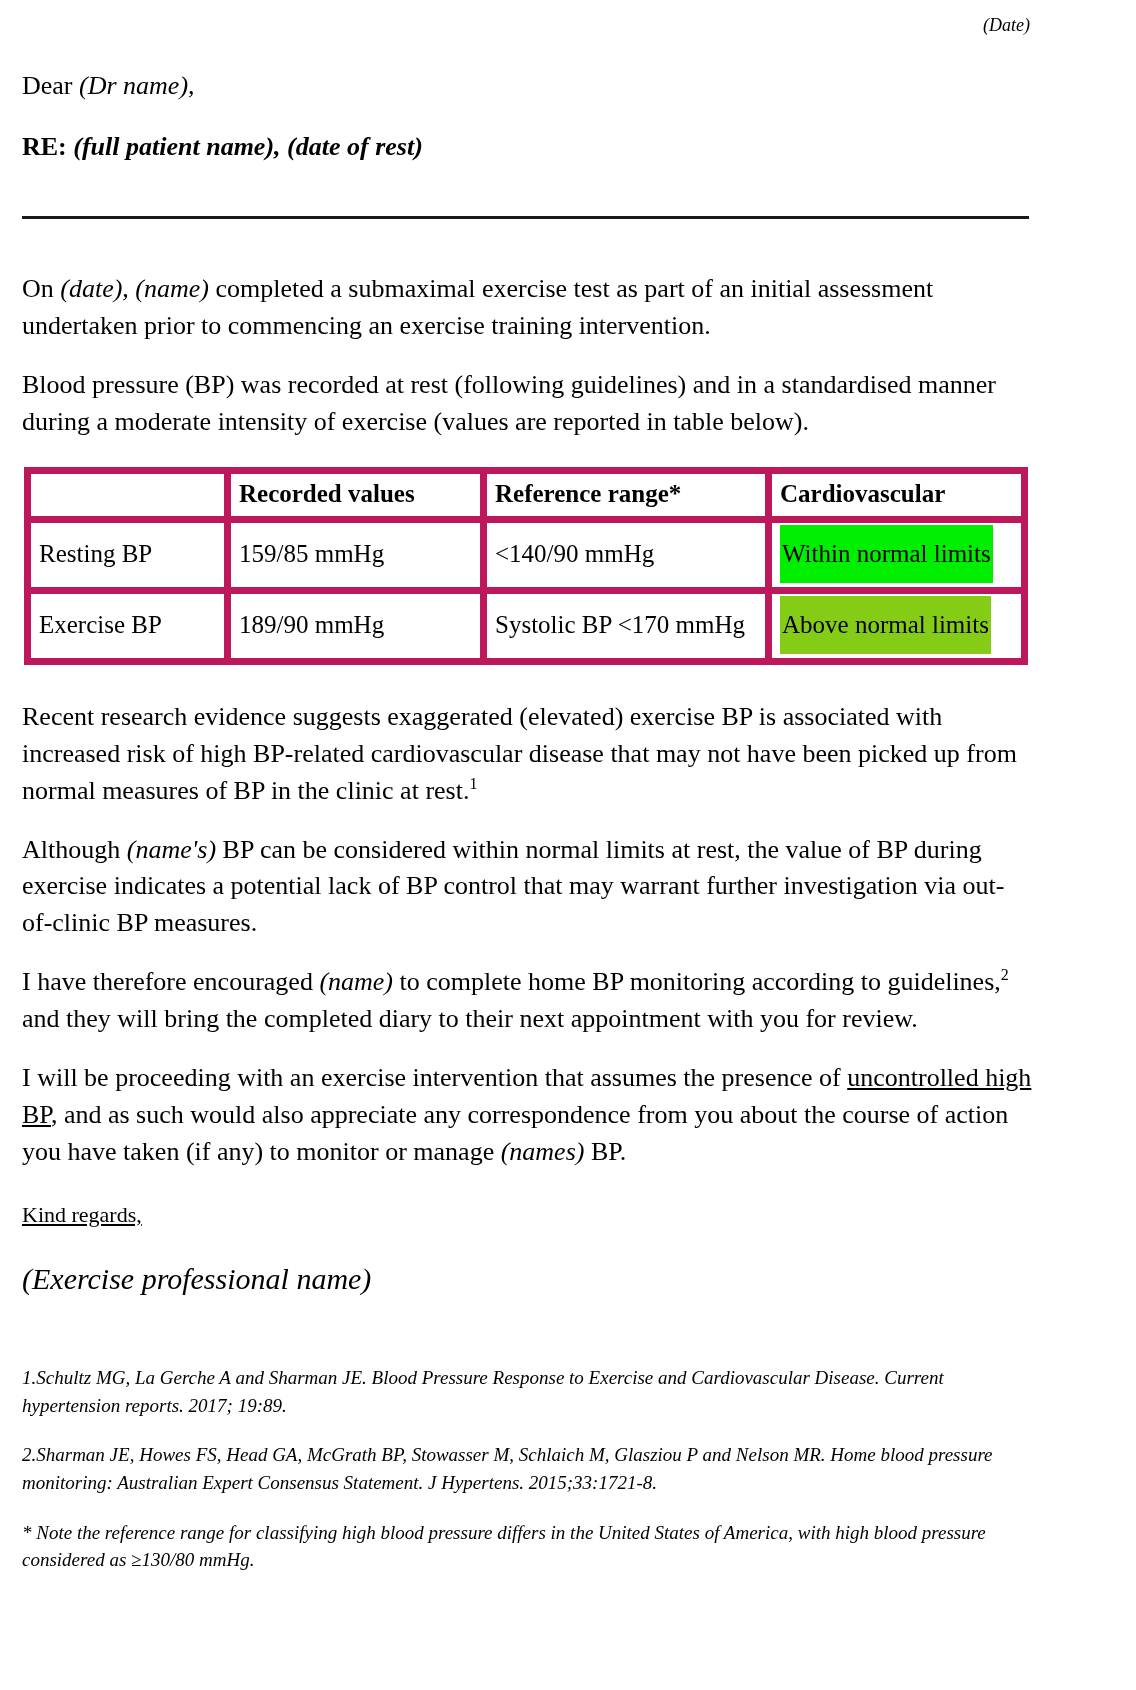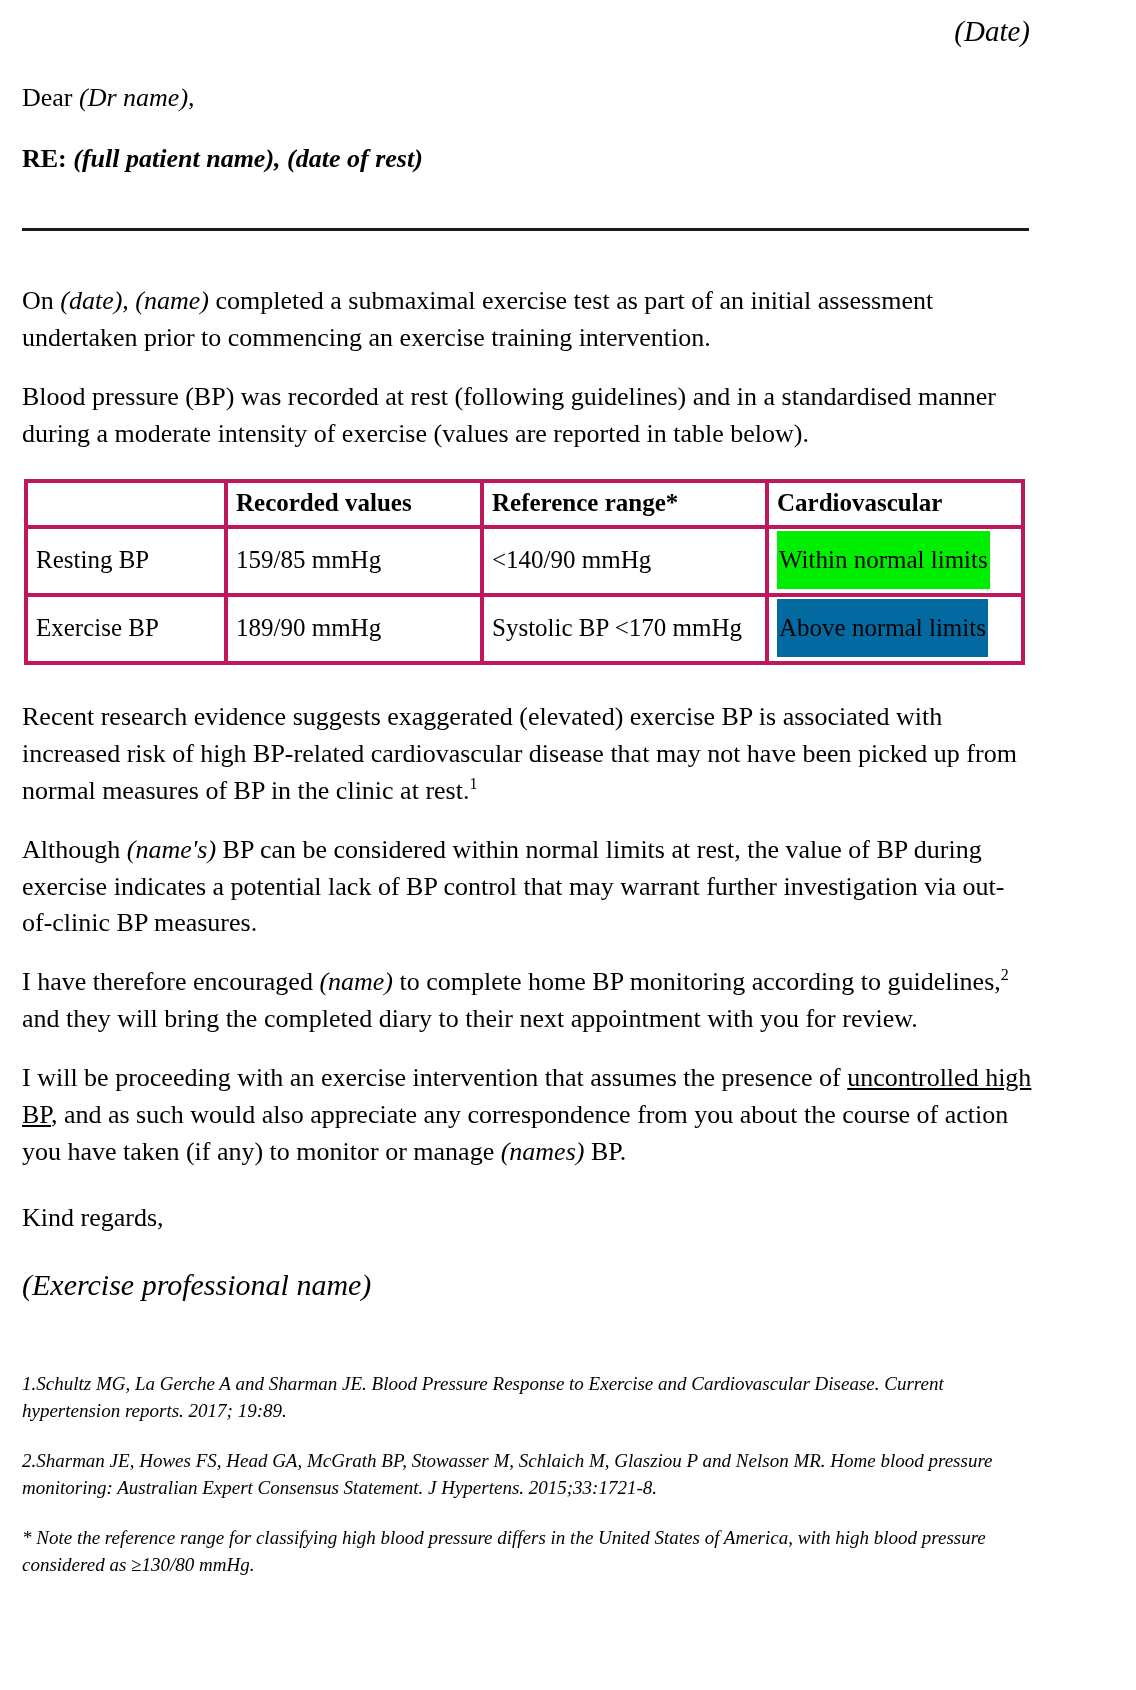--- a/index.html
+++ b/index.html
@@ -24,21 +24,21 @@
     position: absolute;
     left: 22px;
     top: 0;
     width: 1010px;
   }
 
   
   .date-line {
     text-align: right;
     font-style: italic;
-    font-size: 29px;
+    font-size: 18px;
     line-height: 1.1;
     padding-top: 16px;
     padding-right: 2px;
   }
   .salutation {
     font-size: 26px;
     line-height: 1.2;
     margin-top: 34px;
   }
   .salutation .ital { font-style: italic; }
@@ -78,21 +78,21 @@
   }
 
   
   table.bp-table {
     border-collapse: collapse;
     width: 997px;
     margin: 26px 0 0 2px;
     table-layout: fixed;
   }
   table.bp-table td, table.bp-table th {
-    border: 4px solid #be185d;
+    border: 7px solid #be185d;
     padding: 2px 8px 4px 8px;
     font-size: 25px;
     line-height: 1.28;
     text-align: left;
     vertical-align: middle;
     height: 36px;
   }
   table.bp-table th {
     font-weight: bold;
   }
@@ -100,27 +100,28 @@
   .col-rec   { width: 256px; }
   .col-ref   { width: 285px; }
   .col-int   { width: 256px; }
   td.rowlabel { font-weight: normal; margin-left: 29px; }
   .hl {
     display: inline-block;
     padding: 14px 2px;
     line-height: 1.2;
   }
   .hl-green { background: #00ee00; }
-  .hl-red   { background: #0369a1; }
+  .hl-red   { background: #84cc16; }
 
   
   .closing {
-    font-size: 26px;
+    font-size: 22px;
     line-height: 1.3;
     margin-top: 30px;
+    text-decoration: underline;
   }
   .signature {
     font-size: 30px;
     font-style: italic;
     line-height: 1.3;
     margin-top: 30px;
   }
 
   
   .footnotes {

